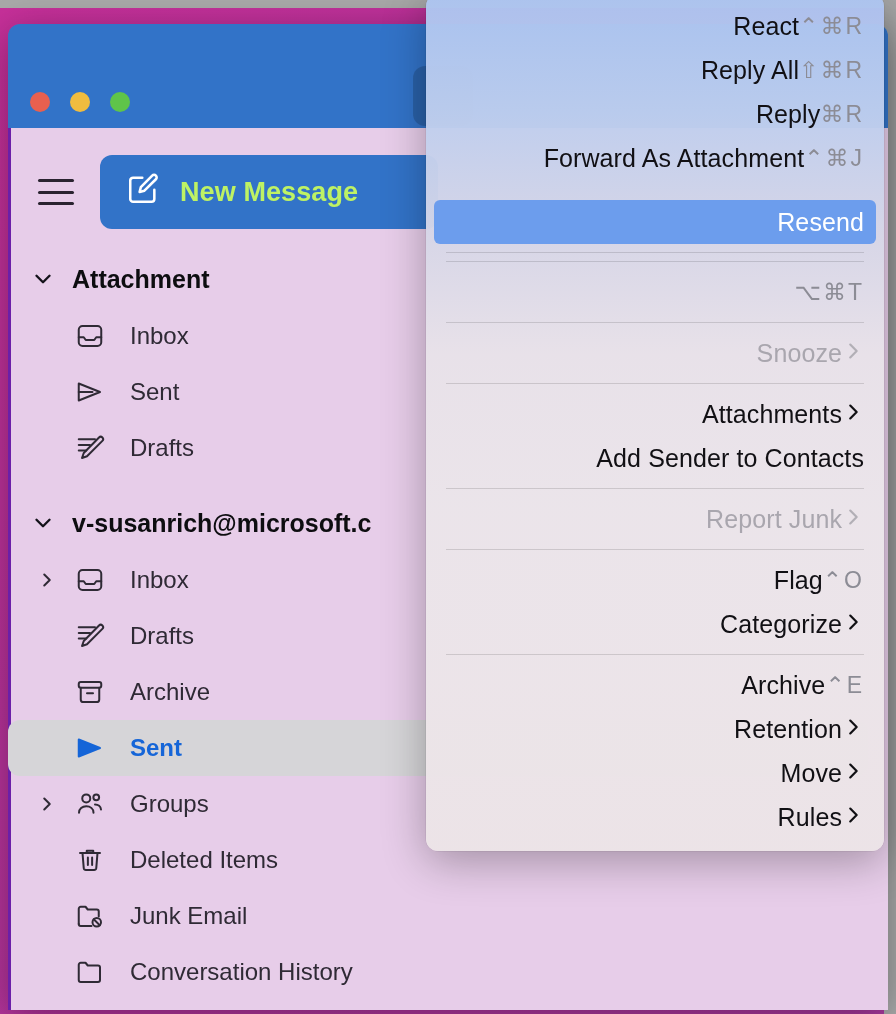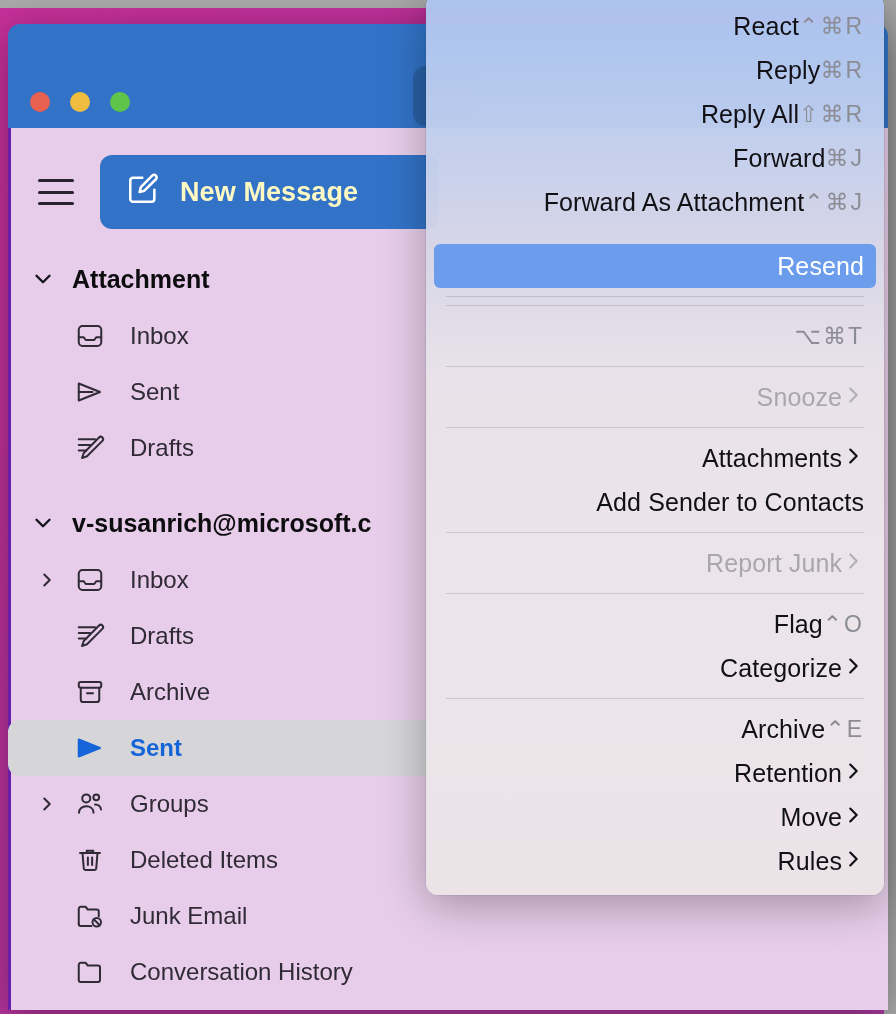--- a/index.html
+++ b/index.html
@@ -59,21 +59,21 @@
   .sidebar-inner { position:relative; padding-top:24px; }
 
   .toolbar-row { display:flex; align-items:center; height:80px; padding-left:30px; }
   .hamburger { width:36px; height:26px; display:flex; flex-direction:column;
                justify-content:space-between; cursor:pointer; }
   .hamburger span { display:block; height:3px; background:#2a2330; border-radius:2px; }
   .new-msg-btn {
     margin-left:26px; height:74px; min-width:338px;
     background:#3273c8; border-radius:12px;
     display:flex; align-items:center; gap:20px; padding:8px 26px;
-    color:#fef9c3; font-size:27px; font-weight:700; letter-spacing:.1px;
+    color:#bef264; font-size:27px; font-weight:700; letter-spacing:.1px;
     cursor:pointer; white-space:nowrap;
   }
   .new-msg-btn svg { flex:none; }
 
   .section-header {
     display:flex; align-items:center; gap:16px;
     padding-left:22px; height:58px; margin-top:18px;
     font-size:25px; font-weight:700; color:#0d0d10; white-space:nowrap;
   }
   .chev { width:26px; height:26px; flex:none; }
@@ -313,32 +313,28 @@
       </div>
     </div>
   </div>
 
   <div class="ctx-menu" id="ctx-menu">
       <div class="mi">
         <span class="mlabel">React</span>
         <span class="mshort">⌃⌘R</span>
       </div>
       <div class="mi">
+        <span class="mlabel">Reply All</span>
+        <span class="mshort">⇧⌘R</span>
+      </div>
+      <div class="mi">
         <span class="mlabel">Reply</span>
         <span class="mshort">⌘R</span>
       </div>
       <div class="mi">
-        <span class="mlabel">Reply All</span>
-        <span class="mshort">⇧⌘R</span>
-      </div>
-      <div class="mi">
-        <span class="mlabel">Forward</span>
-        <span class="mshort">⌘J</span>
-      </div>
-      <div class="mi">
         <span class="mlabel">Forward As Attachment</span>
         <span class="mshort">⌃⌘J</span>
       </div>
       <div class="mi highlight">
         <span class="mlabel">Resend</span>
       </div>
       <div class="msep"></div>
       <div class="msep"></div>
       <div class="mi">
         <span class="mshort">⌥⌘T</span>

